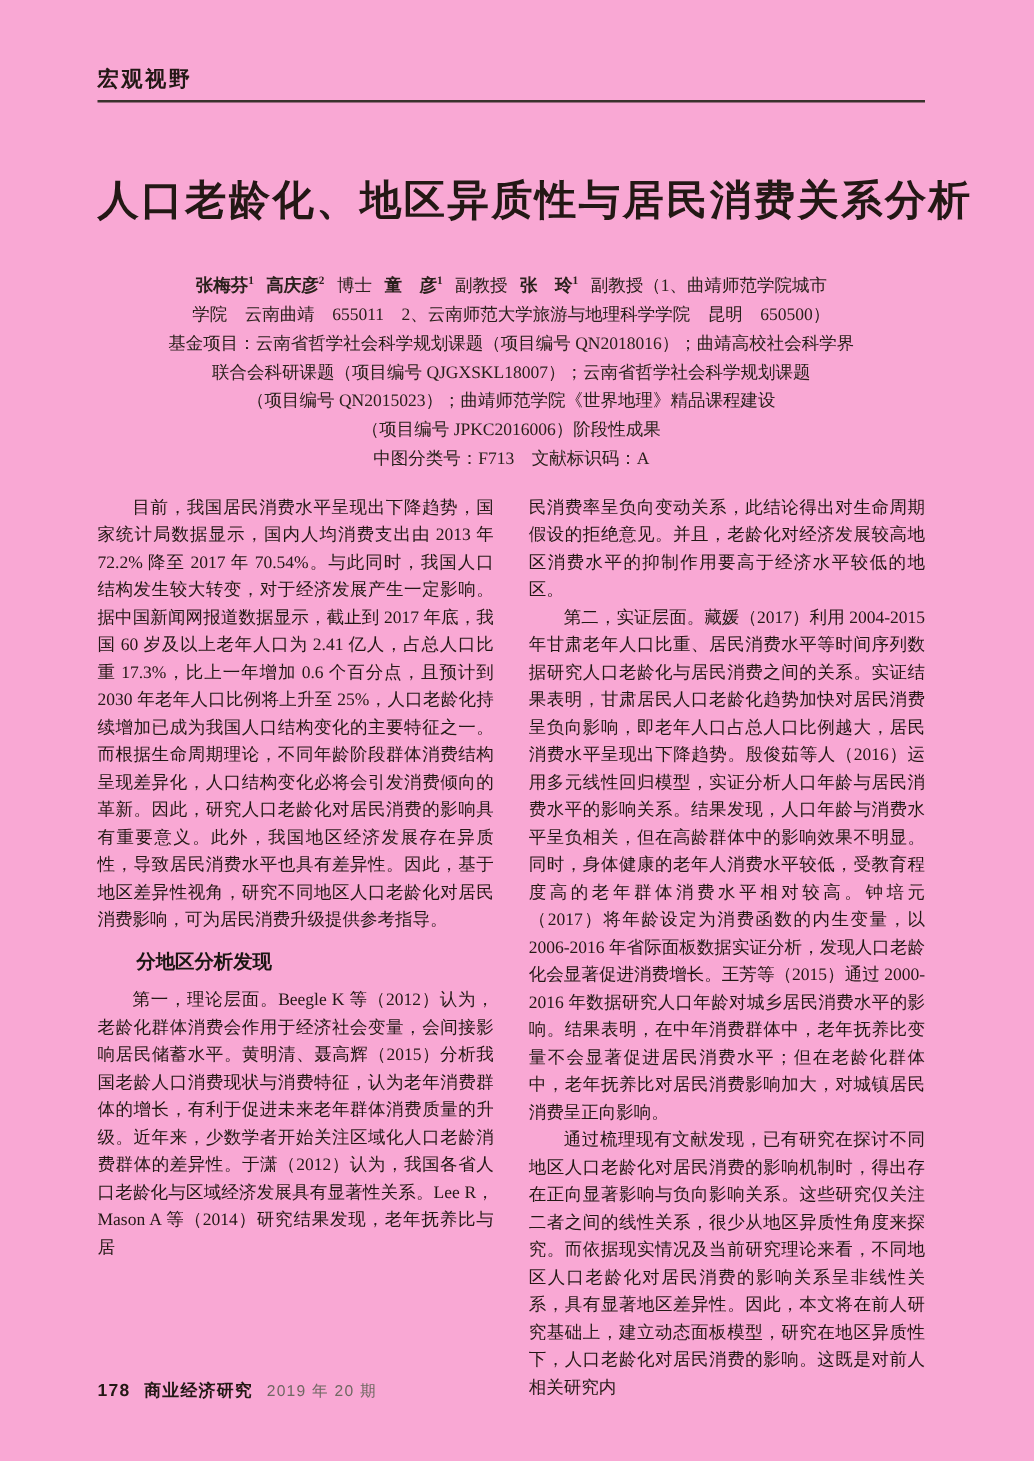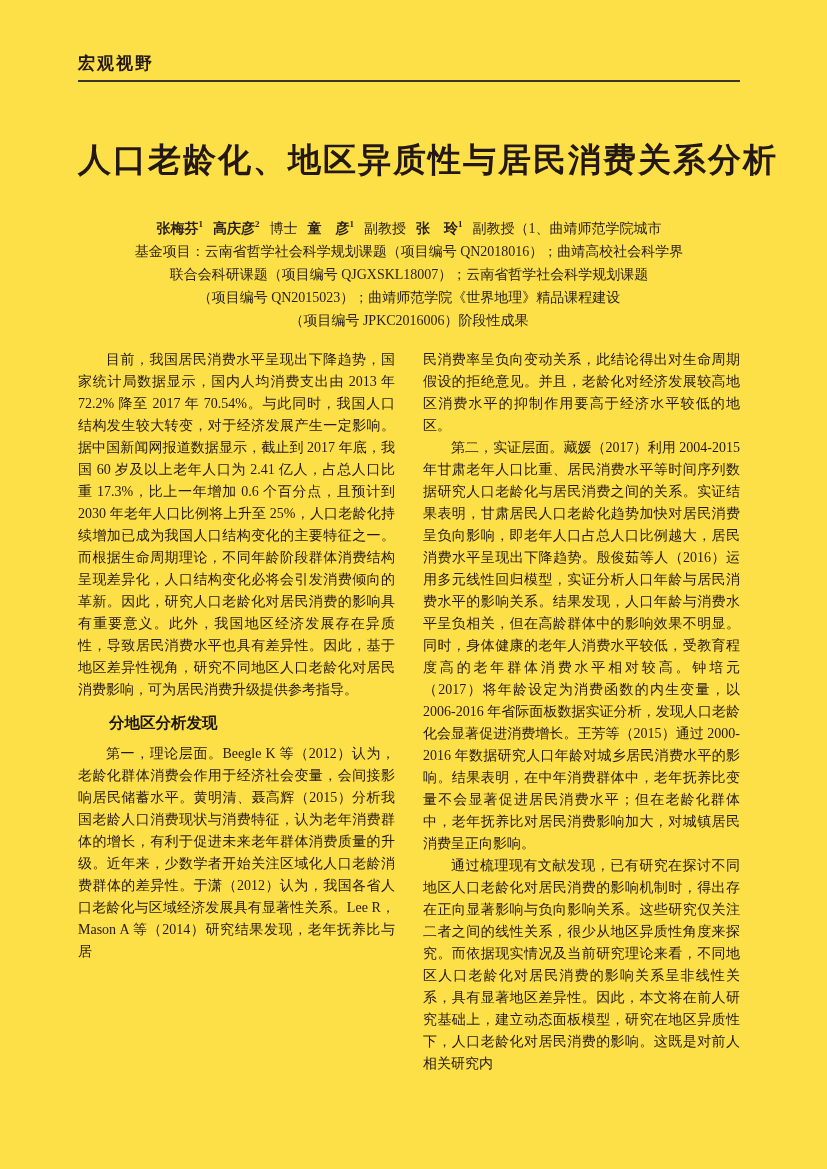--- a/index.html
+++ b/index.html
@@ -1,20 +1,20 @@
 <!DOCTYPE html>
 <html><head>
 <meta charset="utf-8">
 <style>
   html,body { margin:0; padding:0; background:#e8e8e8; }
   .page {
     position:relative;
     width:827px; height:1169px;
     margin:0 auto;
-    background:#fde047;
+    background:#f9a8d4;
     color:#241d18;
     font-family:"Liberation Serif","DejaVu Serif",serif;
     overflow:hidden;
   }
   .content { margin:0 87px 0 78px; } 
 
   
   .masthead { padding-top:52px; }
   .section-label {
     font-family:"Liberation Sans","DejaVu Sans",sans-serif;
@@ -80,37 +80,44 @@
 
     <div class="masthead">
       <span class="section-label">宏观视野</span>
       <div class="masthead-rule"></div>
     </div>
 
     <h1 class="article-title">人口老龄化、地区异质性与居民消费关系分析</h1>
 
     <div class="byline">
       <span class="author-part author-name"><span>张梅芬</span><sup>1</sup></span><span class="author-part author-name"><span>高庆彦</span><sup>2</sup></span><span class="author-part">博士</span><span class="author-part author-name"><span>童　彦</span><sup>1</sup></span><span class="author-part">副教授</span><span class="author-part author-name"><span>张　玲</span><sup>1</sup></span><span class="author-part">副教授（1、曲靖师范学院城市</span>
+      <div class="byline-line">学院　云南曲靖　655011　2、云南师范大学旅游与地理科学学院　昆明　650500）</div>
       <div class="byline-line">基金项目：云南省哲学社会科学规划课题（项目编号 QN2018016）；曲靖高校社会科学界</div>
       <div class="byline-line">联合会科研课题（项目编号 QJGXSKL18007）；云南省哲学社会科学规划课题</div>
       <div class="byline-line">（项目编号 QN2015023）；曲靖师范学院《世界地理》精品课程建设</div>
       <div class="byline-line">（项目编号 JPKC2016006）阶段性成果</div>
+      <div class="byline-line">中图分类号：F713　文献标识码：A</div>
     </div>
 
     <div class="abstract-block">
     </div>
 
     <div class="columns">
       <div class="col">
         <p>目前，我国居民消费水平呈现出下降趋势，国家统计局数据显示，国内人均消费支出由 2013 年 72.2% 降至 2017 年 70.54%。与此同时，我国人口结构发生较大转变，对于经济发展产生一定影响。据中国新闻网报道数据显示，截止到 2017 年底，我国 60 岁及以上老年人口为 2.41 亿人，占总人口比重 17.3%，比上一年增加 0.6 个百分点，且预计到 2030 年老年人口比例将上升至 25%，人口老龄化持续增加已成为我国人口结构变化的主要特征之一。而根据生命周期理论，不同年龄阶段群体消费结构呈现差异化，人口结构变化必将会引发消费倾向的革新。因此，研究人口老龄化对居民消费的影响具有重要意义。此外，我国地区经济发展存在异质性，导致居民消费水平也具有差异性。因此，基于地区差异性视角，研究不同地区人口老龄化对居民消费影响，可为居民消费升级提供参考指导。</p>
         <div class="section-heading">分地区分析发现</div>
         <p>第一，理论层面。Beegle K 等（2012）认为，老龄化群体消费会作用于经济社会变量，会间接影响居民储蓄水平。黄明清、聂高辉（2015）分析我国老龄人口消费现状与消费特征，认为老年消费群体的增长，有利于促进未来老年群体消费质量的升级。近年来，少数学者开始关注区域化人口老龄消费群体的差异性。于潇（2012）认为，我国各省人口老龄化与区域经济发展具有显著性关系。Lee R，Mason A 等（2014）研究结果发现，老年抚养比与居</p>
       </div>
       <div class="col">
         <p class="no-indent">民消费率呈负向变动关系，此结论得出对生命周期假设的拒绝意见。并且，老龄化对经济发展较高地区消费水平的抑制作用要高于经济水平较低的地区。</p>
         <p>第二，实证层面。藏媛（2017）利用 2004-2015 年甘肃老年人口比重、居民消费水平等时间序列数据研究人口老龄化与居民消费之间的关系。实证结果表明，甘肃居民人口老龄化趋势加快对居民消费呈负向影响，即老年人口占总人口比例越大，居民消费水平呈现出下降趋势。殷俊茹等人（2016）运用多元线性回归模型，实证分析人口年龄与居民消费水平的影响关系。结果发现，人口年龄与消费水平呈负相关，但在高龄群体中的影响效果不明显。同时，身体健康的老年人消费水平较低，受教育程度高的老年群体消费水平相对较高。钟培元（2017）将年龄设定为消费函数的内生变量，以 2006-2016 年省际面板数据实证分析，发现人口老龄化会显著促进消费增长。王芳等（2015）通过 2000-2016 年数据研究人口年龄对城乡居民消费水平的影响。结果表明，在中年消费群体中，老年抚养比变量不会显著促进居民消费水平；但在老龄化群体中，老年抚养比对居民消费影响加大，对城镇居民消费呈正向影响。</p>
         <p>通过梳理现有文献发现，已有研究在探讨不同地区人口老龄化对居民消费的影响机制时，得出存在正向显著影响与负向影响关系。这些研究仅关注二者之间的线性关系，很少从地区异质性角度来探究。而依据现实情况及当前研究理论来看，不同地区人口老龄化对居民消费的影响关系呈非线性关系，具有显著地区差异性。因此，本文将在前人研究基础上，建立动态面板模型，研究在地区异质性下，人口老龄化对居民消费的影响。这既是对前人相关研究内</p>
       </div>
     </div>
 
   </div>
 
+  <div class="footer">
+    <span class="page-number">178</span>
+    <span class="journal-name">商业经济研究</span>
+    <span class="issue-info">2019 年 20 期</span>
+  </div>
 </div>
 
 </body></html>

